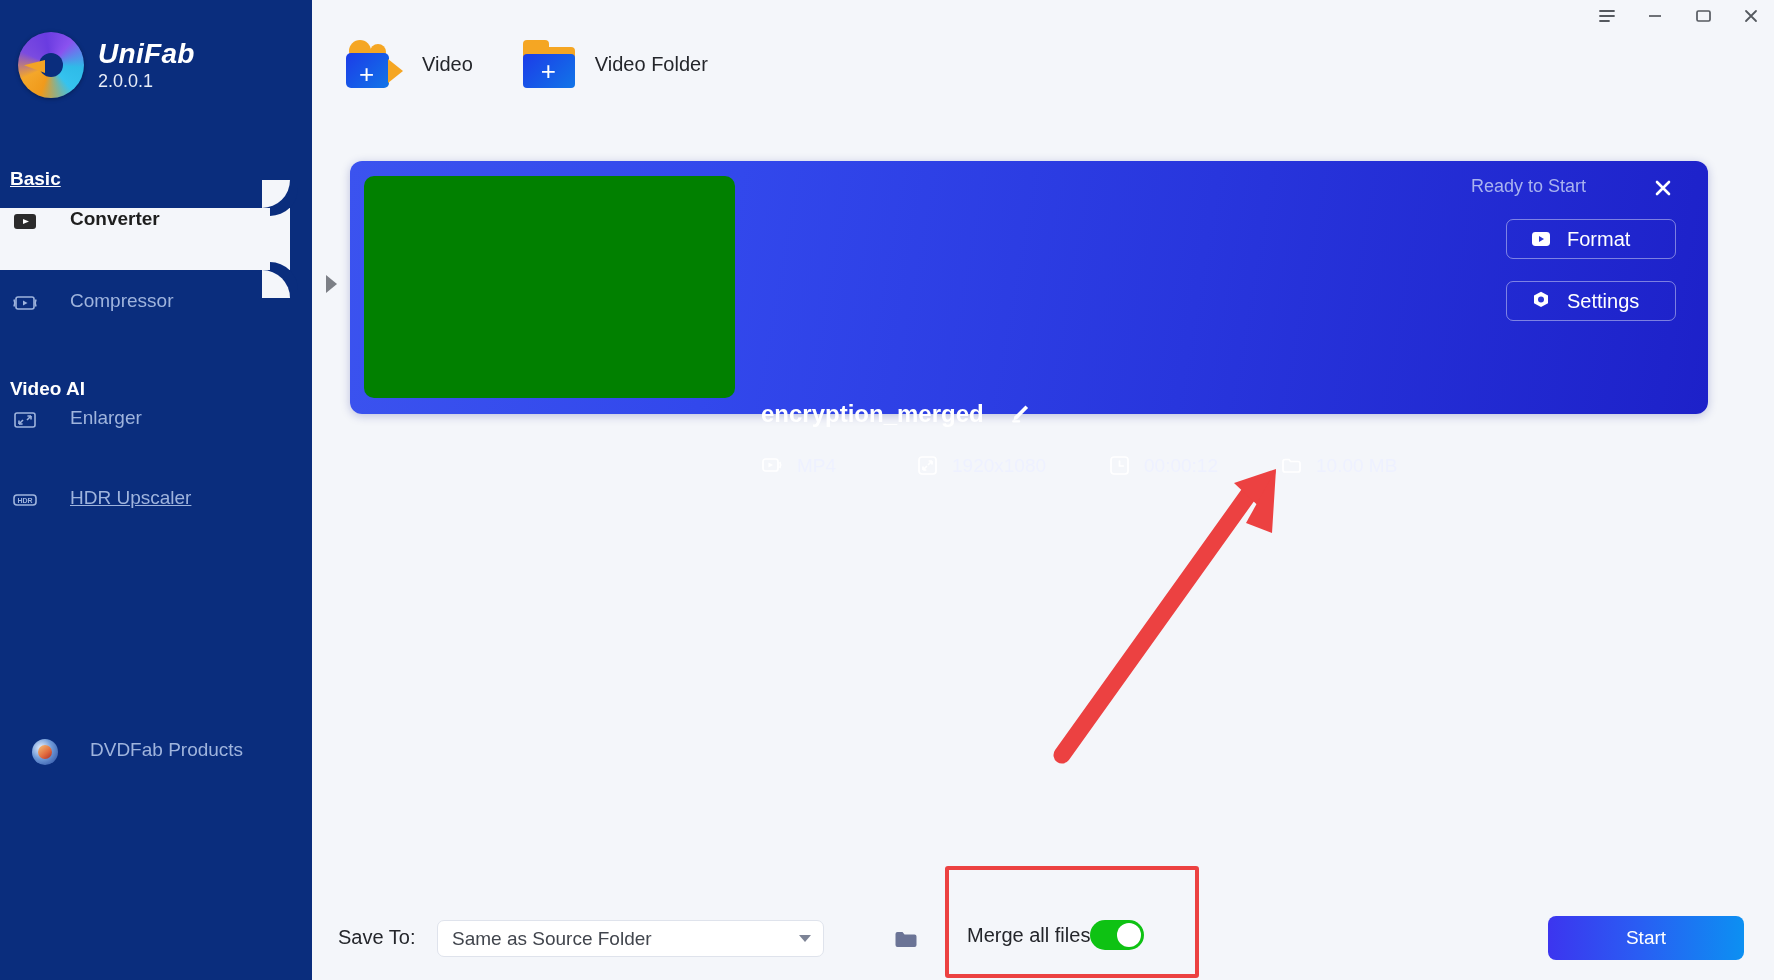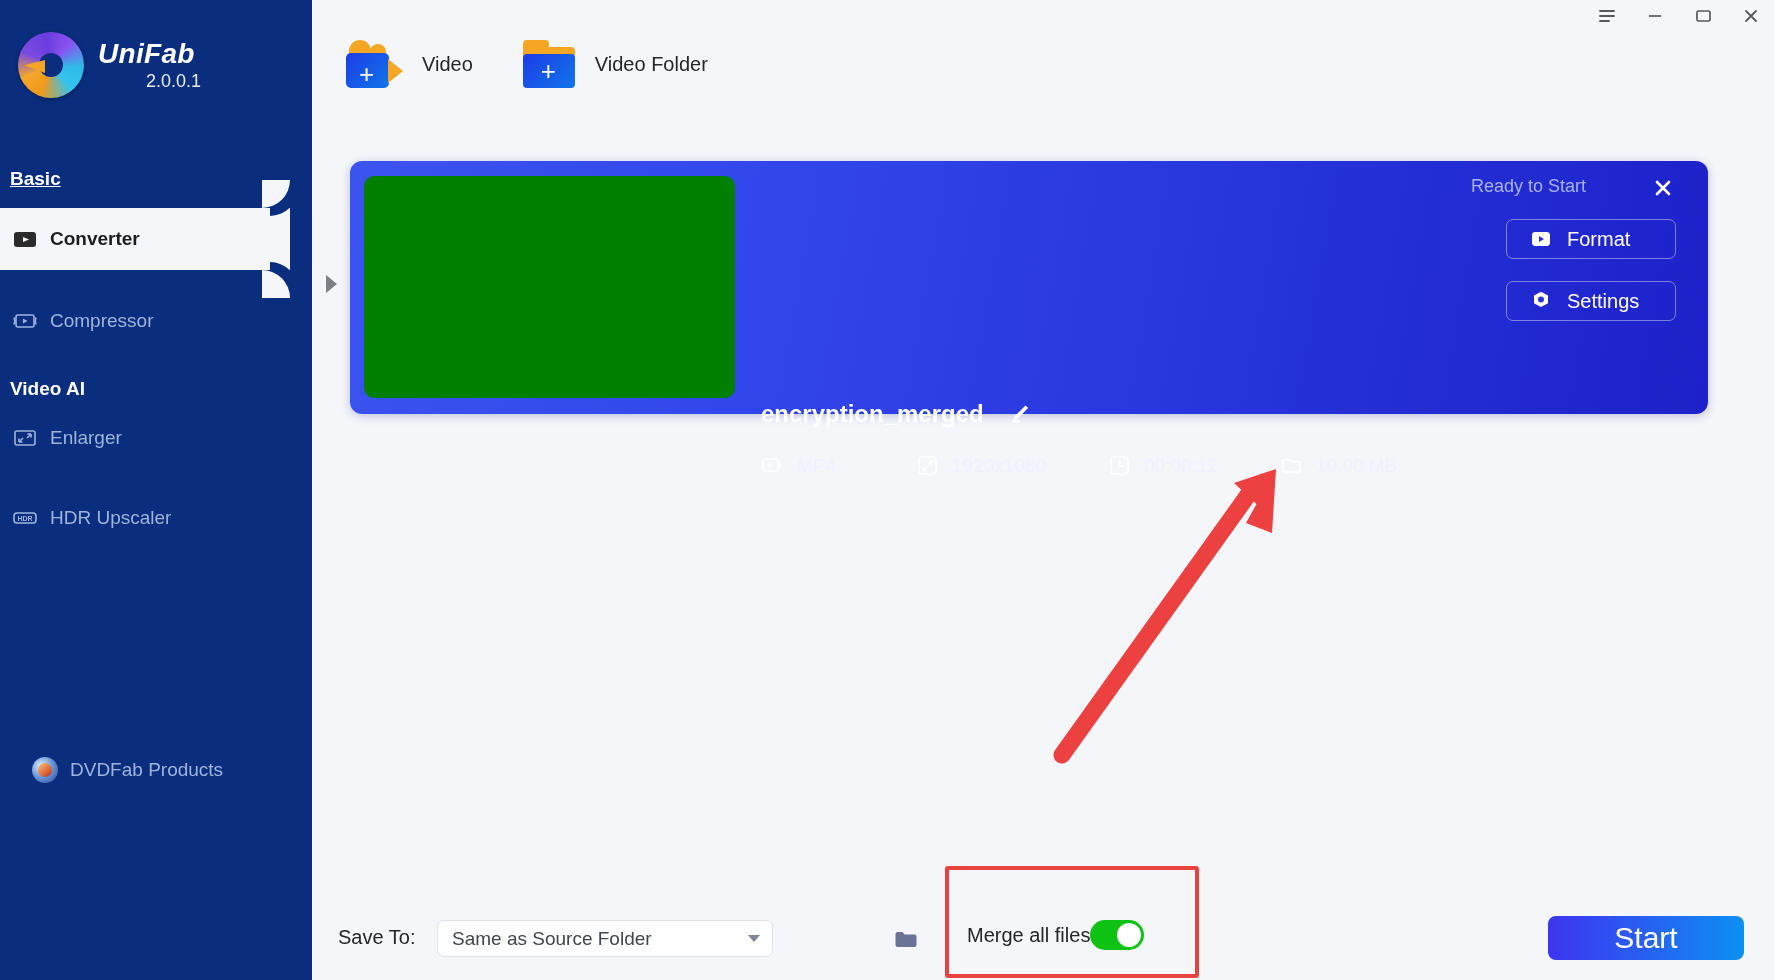--- a/index.html
+++ b/index.html
@@ -50,32 +50,32 @@
     width: 30px; height: 13px;
     background: #f3a424;
     clip-path: polygon(0 40%, 70% 0, 70% 100%);
     z-index: 2;
   }
   .brand-text { display: flex; flex-direction: column; gap: 4px; }
   .brand-name {
     font-size: 28px; font-weight: bold; font-style: italic;
     letter-spacing: .3px; color: #ffffff; line-height: 1;
   }
-  .brand-version { font-size: 18px; color: #e7ecf7; line-height: 1; margin-left: 48px; }
+  .brand-version { font-size: 18px; color: #e7ecf7; line-height: 1; }
 
   .nav-group-title {
     position: absolute; left: 10px;
     font-size: 19px; font-weight: bold; color: #ffffff;
   }
   #group-basic { top: 168px; text-decoration: underline; }
   #group-videoai { top: 378px; }
 
   .nav-item {
     position: absolute; left: 0; width: 290px; height: 62px;
-    display: flex; align-items: center; gap: 12px;
+    display: flex; align-items: flex-start; gap: 32px;
     padding-left: 12px;
     font-size: 19px;
     color: #9fb4dd;
     cursor: pointer;
   }
   .nav-item.active {
     background: #f4f6fa;
     color: #1e1e1e;
     font-weight: bold;
   }
@@ -86,21 +86,21 @@
     background: #f4f6fa;
   }
   .nav-item.active::before { top: -28px; border-bottom-right-radius: 28px; box-shadow: 8px 8px 0 0 #0a2d7d; }
   .nav-item.active::after  { bottom: -28px; border-top-right-radius: 28px; box-shadow: 8px -8px 0 0 #0a2d7d; }
   .nav-ico { width: 26px; height: 26px; flex: 0 0 26px; display: flex; align-items: center; justify-content: center; }
   .nav-ico svg { display: block; }
 
   #nav-converter  { top: 208px; }
   #nav-compressor { top: 290px; }
   #nav-enlarger   { top: 407px; }
-  #nav-hdr        { top: 487px; }
+  #nav-hdr        { top: 487px; text-decoration: underline; }
   #nav-workspace  { top: 659px; }
   #nav-dvdfab     { top: 739px; margin-left: 20px; }
 
   .dvdfab-dot {
     width: 26px; height: 26px; border-radius: 50%;
     background: radial-gradient(circle at 35% 35%, #eaf2ff 0%, #6f9ad8 45%, #23459c 100%);
     position: relative; overflow: hidden;
   }
   .dvdfab-dot::after {
     content: ""; position: absolute; left: 6px; top: 6px;
@@ -249,21 +249,21 @@
     pointer-events: none;
   }
 
   
   #saveto-label {
     position: absolute; left: 338px; top: 926px;
     font-size: 20px; color: #24262b;
   }
   #saveto-select {
     position: absolute; left: 437px; top: 920px;
-    width: 336px; height: 37px;
+    width: 387px; height: 37px;
     background: #ffffff;
     border: 1px solid #dfe3ec;
     border-radius: 7px;
     display: flex; align-items: center; justify-content: space-between;
     padding: 0 12px 0 14px;
     cursor: pointer;
   }
   #saveto-value { font-size: 19px; color: #41454d; }
   #saveto-caret {
     width: 0; height: 0;
@@ -289,21 +289,21 @@
   #merge-toggle .knob {
     position: absolute; right: 3px; top: 3px;
     width: 24px; height: 24px; border-radius: 50%;
     background: #ffffff;
   }
   #start-btn {
     position: absolute; left: 1548px; top: 916px;
     width: 196px; height: 44px;
     border-radius: 8px;
     background: linear-gradient(90deg,#3c35ef 0%,#2a5cf3 45%,#0c90f2 100%);
-    color: #fff; font-size: 30px;
+    color: #fff; font-size: 19px;
     display: flex; align-items: center; justify-content: center;
     cursor: pointer;
   }
 </style>
 </head>
 <body>
 
 <div id="app">
 
   <div id="sidebar">

